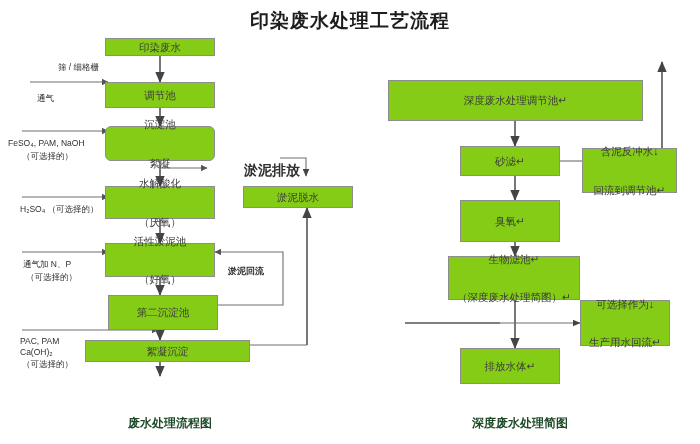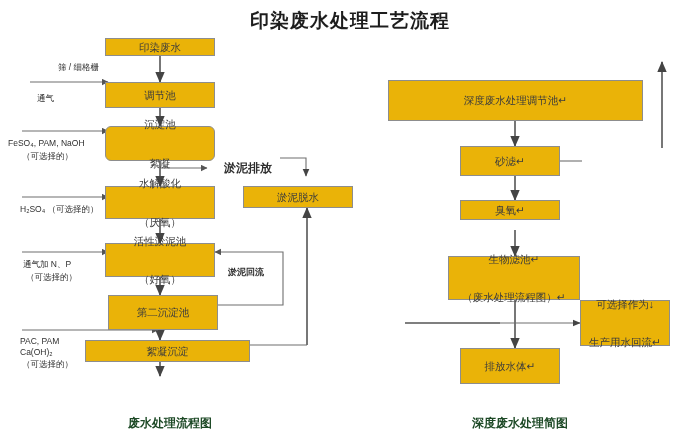--- a/index.html
+++ b/index.html
@@ -8,21 +8,21 @@
 
   #canvas{position:absolute;left:0;top:0;width:700px;height:444px;padding-left:12px;}
 
   .title{position:absolute;left:0;top:8px;width:700px;text-align:center;
          font-size:19px;font-weight:bold;color:#1d1d1d;letter-spacing:1px;}
 
   .caption{position:absolute;font-size:12px;font-weight:bold;color:#1e4a27;
            text-align:center;white-space:nowrap;}
 
   .box{position:absolute;box-sizing:border-box;border:1px solid #8d8d8d;
-       background:#eab308;display:flex;flex-direction:column;
+       background:#84cc16;display:flex;flex-direction:column;
        align-items:center;justify-content:center;
        font-size:10.5px;color:#3c3c3c;line-height:1.35;text-align:center;}
   .box .l2{display:block;margin-top:24px;}
 
   .lbl{position:absolute;font-size:8.5px;color:#2f2f2f;line-height:1.45;
        white-space:nowrap;}
   .lbl.c{text-align:center;}
 
   svg{position:absolute;left:0;top:0;width:700px;height:444px;
       pointer-events:none;overflow:visible;}
@@ -131,45 +131,49 @@
 
   <div class="lbl" style="left:20px;top:203px;">H₂SO₄ （可选择的）</div>
 
   <div class="lbl" style="left:23px;top:258px;">通气加 N、P</div>
   <div class="lbl" style="left:26px;top:271px;">（可选择的）</div>
 
   <div class="lbl" style="left:20px;top:335px;">PAC, PAM</div>
   <div class="lbl" style="left:20px;top:346px;">Ca(OH)₂</div>
   <div class="lbl" style="left:22px;top:358px;">（可选择的）</div>
 
-  <div class="lbl" style="left:224px;top:160px;font-weight:bold;font-size:12px;">淤泥排放</div>
+  <div class="lbl" style="left:244px;top:160px;font-weight:bold;font-size:14px;">淤泥排放</div>
 
-  <div class="lbl" style="left:228px;top:266px;font-weight:bold;font-size:9px;">淤泥回流</div>
+  <div class="lbl" style="left:228px;top:266px;font-weight:bold;font-size:9px;font-family:Liberation Mono, monospace;">淤泥回流</div>
 
   <div class="box" style="left:388px;top:80px;width:255px;height:41px;">
     <span>深度废水处理调节池↵</span>
   </div>
 
   <div class="box" style="left:460px;top:146px;width:100px;height:30px;">
     <span>砂滤↵</span>
   </div>
 
-  <div class="box" style="left:460px;top:200px;width:100px;height:20px;">
+  <div class="box" style="left:460px;top:200px;width:100px;height:42px;">
     <span>臭氧↵</span>
   </div>
 
   <div class="box" style="left:448px;top:256px;width:132px;height:44px;">
     <span>生物滤池↵</span>
-    <span class="l2">（废水处理流程图）↵</span>
+    <span class="l2">（深度废水处理简图）↵</span>
   </div>
 
   <div class="box" style="left:460px;top:348px;width:100px;height:36px;">
     <span>排放水体↵</span>
   </div>
 
+  <div class="box" style="left:582px;top:148px;width:95px;height:45px;">
+    <span>含泥反冲水↓</span>
+    <span class="l2">回流到调节池↵</span>
+  </div>
 
   <div class="box" style="left:580px;top:300px;width:90px;height:46px;">
     <span>可选择作为↓</span>
     <span class="l2">生产用水回流↵</span>
   </div>
 
   <div class="caption" style="left:110px;top:415px;width:120px;">废水处理流程图</div>
   <div class="caption" style="left:455px;top:415px;width:130px;">深度废水处理简图</div>
 
 </div>

